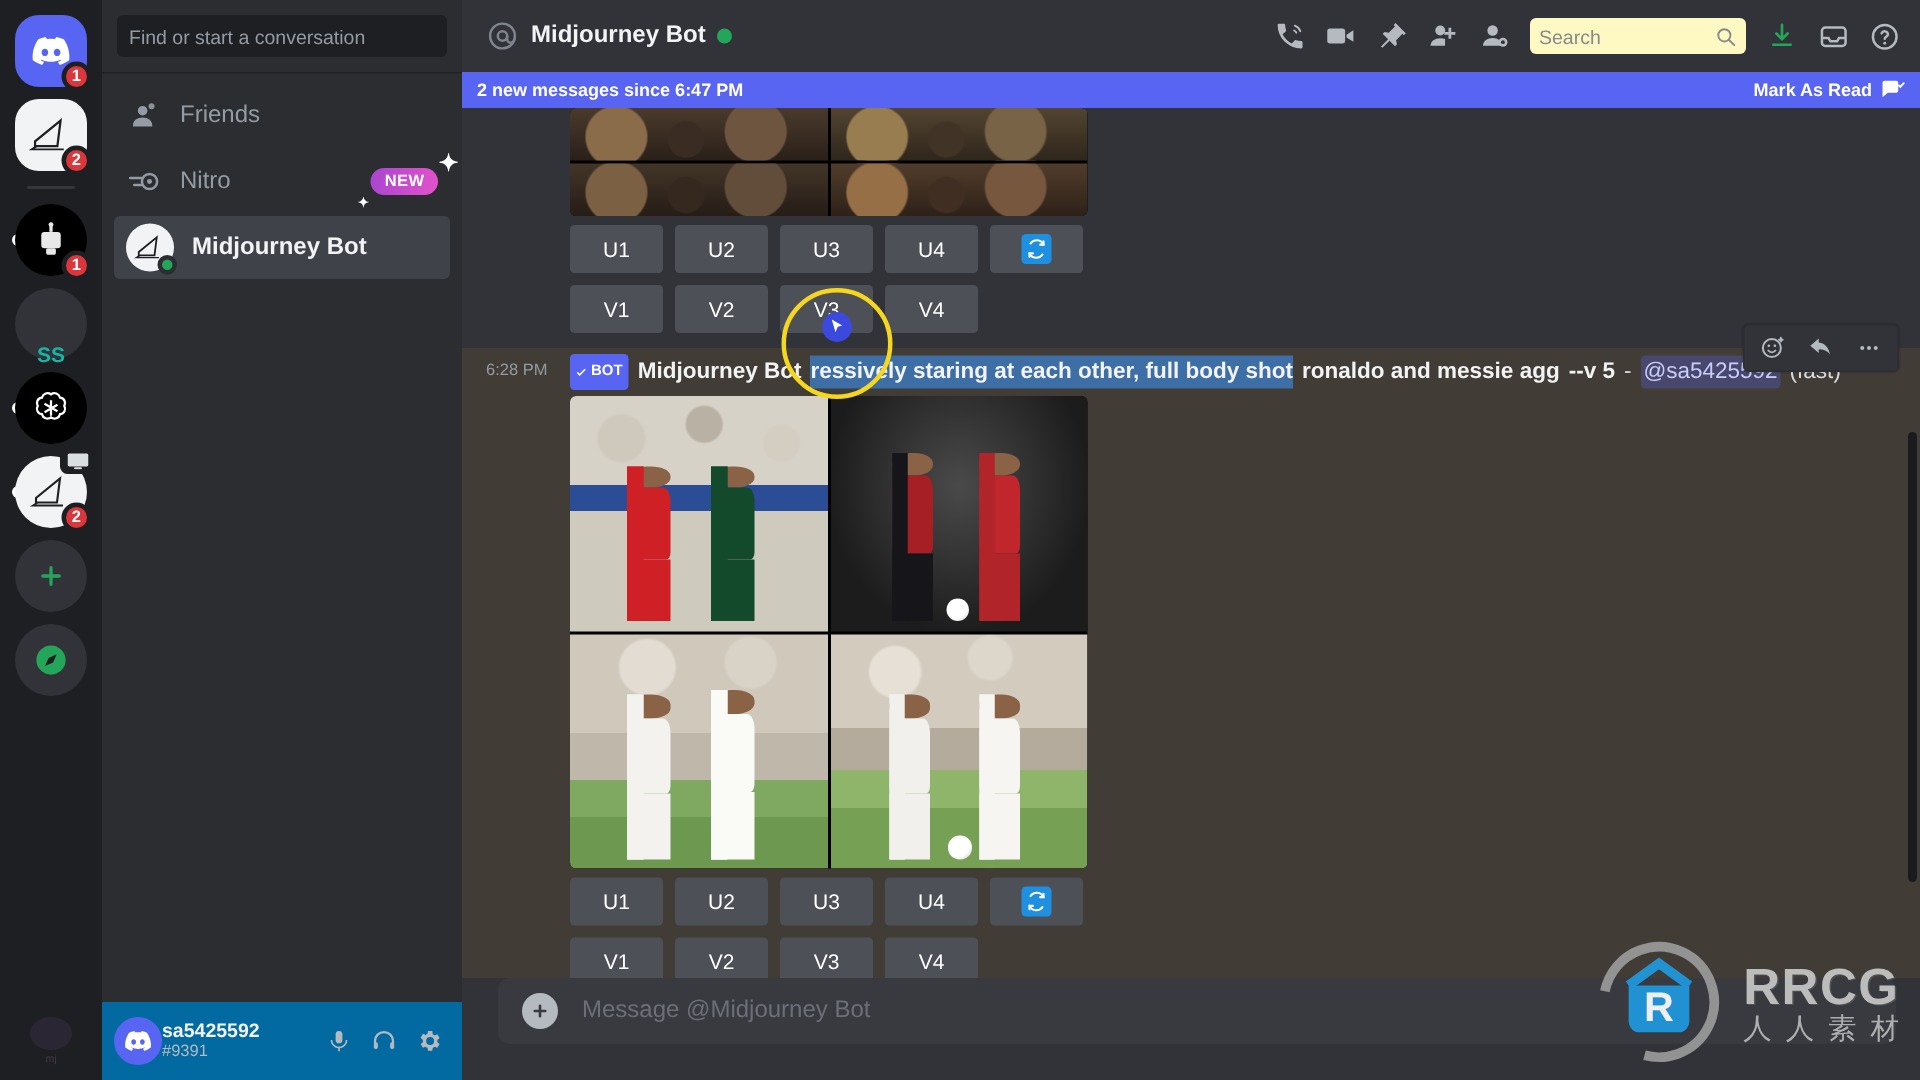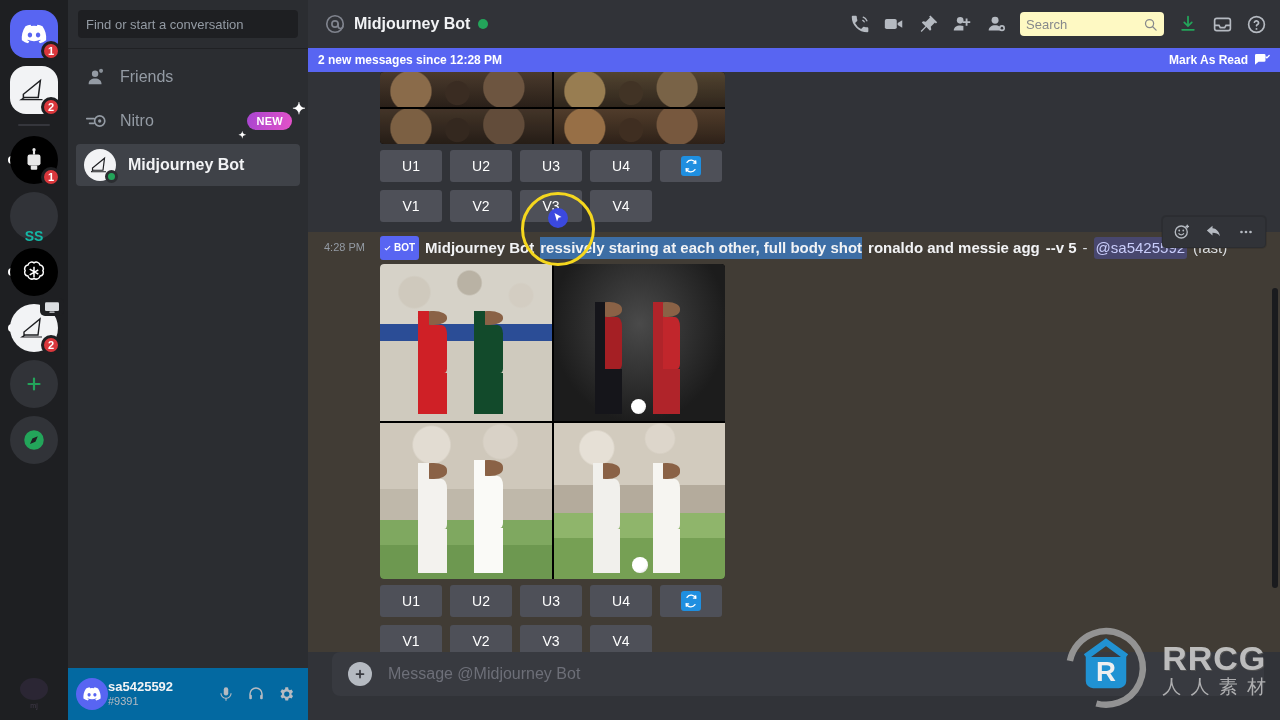--- a/index.html
+++ b/index.html
@@ -464,21 +464,21 @@
           <svg width="21" height="21" viewBox="0 0 24 24" fill="none" stroke="#b5bac1" stroke-width="1.9">
               <circle cx="12" cy="12" r="9"></circle>
               <path d="M9.6 9.4a2.5 2.5 0 0 1 4.8.8c0 1.7-2.4 1.9-2.4 3.3" stroke-linecap="round"></path>
               <circle cx="12" cy="17" r="1.1" fill="#b5bac1" stroke="none"></circle>
             </svg>
         </span>
       </span>
     </div>
 
     <div class="newbanner">
-      <span>2 new messages since 12:28 PM</span>
+      <span>2 new messages since 6:47 PM</span>
       <span class="right">
         <span>Mark As Read</span>
         <svg width="16" height="14" viewBox="0 0 18 16" fill="#fff">
             <path d="M1 2.5A1.5 1.5 0 0 1 2.5 1h9A1.5 1.5 0 0 1 13 2.5v6A1.5 1.5 0 0 1 11.5 10H5l-4 3.5V2.5z"></path>
             <path d="M13.6 4.6l1 1 2.6-2.8" stroke="#fff" stroke-width="1.5" fill="none" stroke-linecap="round"></path>
           </svg>
       </span>
     </div>
 
     <div class="msgs">
@@ -506,21 +506,21 @@
         </div>
         <div class="btnrow">
           <div class="mjbtn">V1</div>
           <div class="mjbtn">V2</div>
           <div class="mjbtn">V3</div>
           <div class="mjbtn">V4</div>
         </div>
       </div>
 
       <div class="msg highlight" style="padding-top:4px;">
-        <span class="ts">4:28 PM</span>
+        <span class="ts">6:28 PM</span>
 
         <div class="hovertb">
           <span class="hbtn">
             <svg width="18" height="18" viewBox="0 0 24 24" fill="#b5bac1">
                 <path d="M12 3a9 9 0 1 0 8.2 12.7A9 9 0 0 0 12 3z" opacity="0"></path>
                 <circle cx="11" cy="12" r="8" fill="none" stroke="#b5bac1" stroke-width="1.8"></circle>
                 <circle cx="8.3" cy="10" r="1.2"></circle>
                 <circle cx="13.7" cy="10" r="1.2"></circle>
                 <path d="M7.8 14.2a4 4 0 0 0 6.4 0" fill="none" stroke="#b5bac1" stroke-width="1.6" stroke-linecap="round"></path>
                 <path d="M19 3v3.2M20.6 4.6h-3.2" stroke="#b5bac1" stroke-width="1.8" stroke-linecap="round" fill="none"></path>

